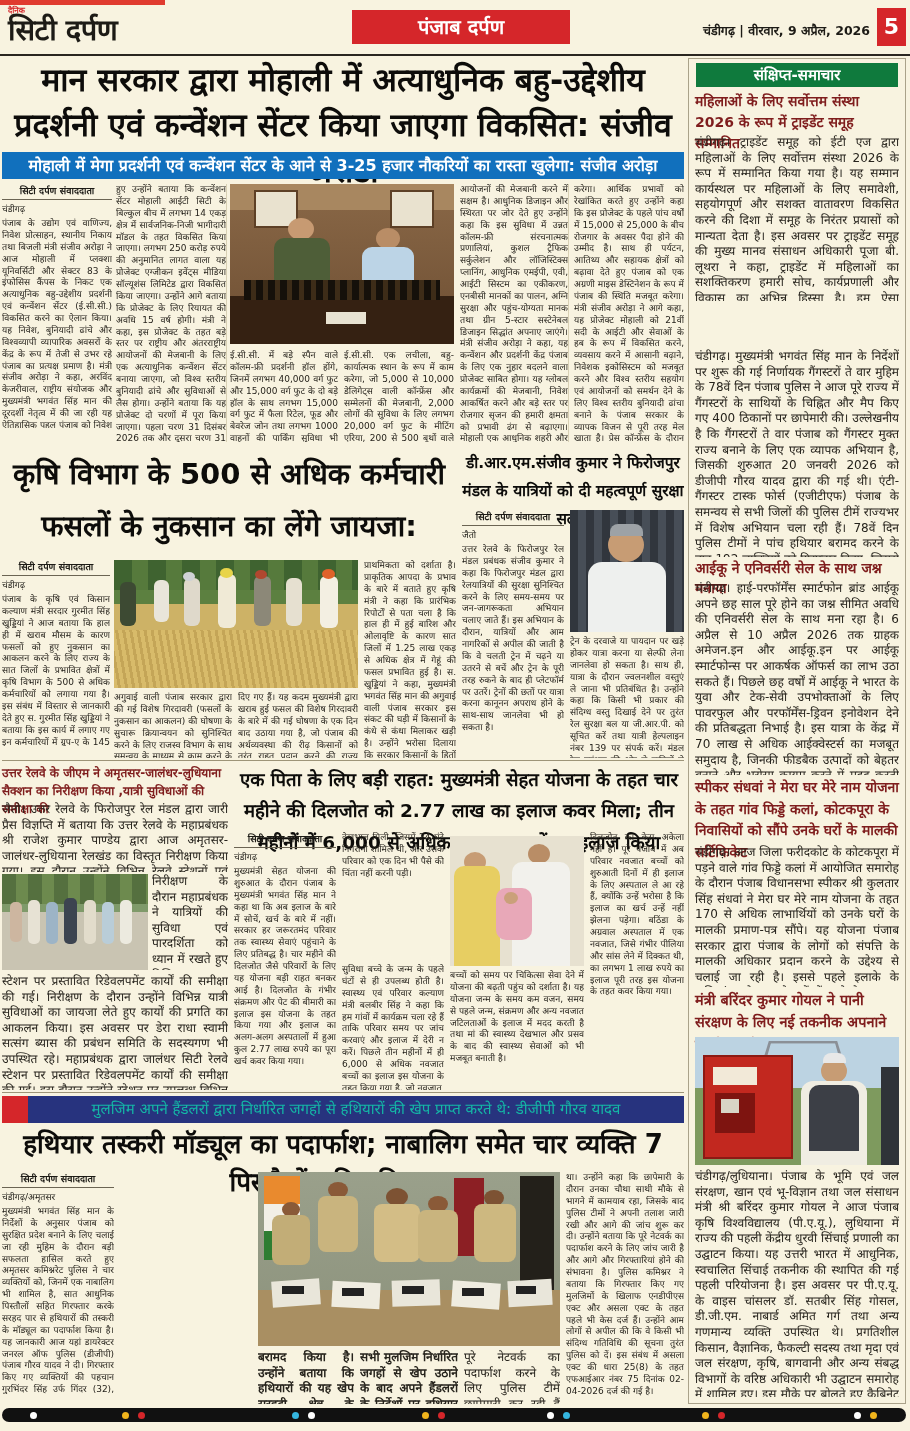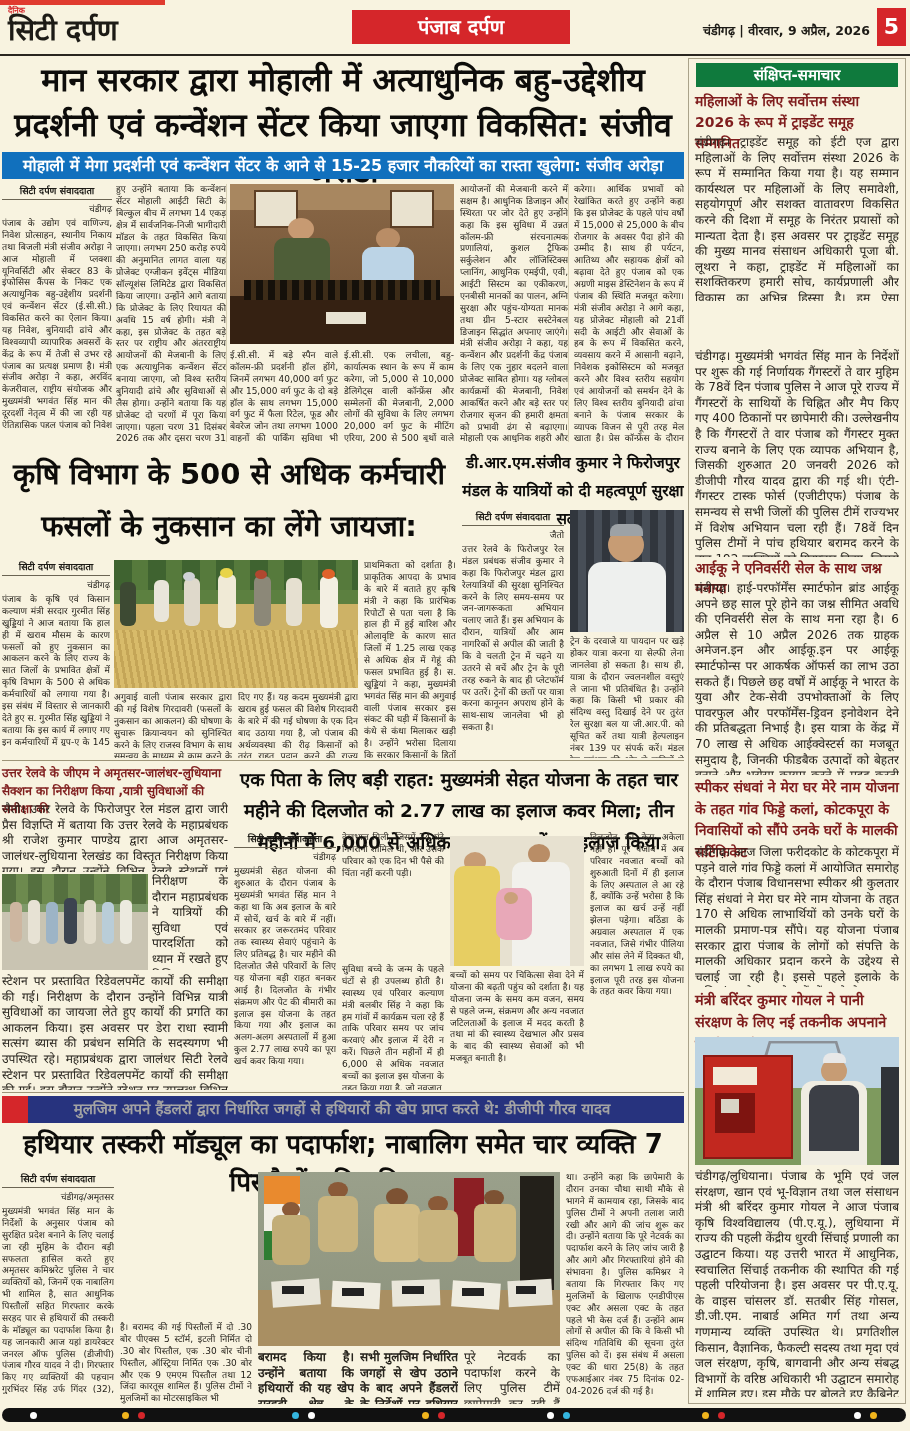--- a/index.html
+++ b/index.html
@@ -4,21 +4,21 @@
 <style>
   html,body{margin:0;padding:0;background:#d8d4c4;}
   #page{position:relative;width:910px;height:1431px;margin:0 auto;background:#f8f3e0;
         font-family:"DejaVu Sans","Liberation Sans",sans-serif;color:#1d1b16;overflow:hidden;}
   .abs{position:absolute;}
   .just{text-align:justify;}
   .bodytxt{font-size:9px;line-height:1.32;overflow:hidden;color:#26231c;}
   .tiny{font-size:12px;line-height:1.3;overflow:hidden;color:#26231c;}
   .headline{font-weight:900;text-align:center;color:#0d0c0a;}
   .byline{font-weight:bold;font-size:9.5px;text-align:center;border-bottom:1px solid #6b6453;padding-bottom:2px;}
-  .loc{font-size:9px;text-align:right;padding:2px 0 3px 0;}
+  .loc{font-size:9px;text-align:left;padding:2px 0 3px 0;}
   .rule{background:#9d9478;}
   .colrule{border-right:1px solid #d8d0b4;}
   .photo{overflow:hidden;border:1px solid #8c olive;}
   .photo,.photo div{overflow:hidden;}
   .dot{position:absolute;top:4px;width:7px;height:7px;border-radius:50%;}
   .head{color:#7f1d1d;font-weight:900;}
 </style>
 </head>
 <body>
 
@@ -29,21 +29,21 @@
   <div class="abs" style="left:8px;top:4px;width:200px;height:48px;">
     <div style="font-size:8px;color:#d5262a;font-weight:bold;">दैनिक</div>
     <div style="font-size:29px;font-weight:900;line-height:1.05;letter-spacing:-0.5px;">सिटी दर्पण</div>
   </div>
   <div class="abs" style="left:352px;top:10px;width:218px;height:34px;background:#d5262a;color:#fff;font-weight:900;font-size:20px;text-align:center;line-height:34px;">पंजाब दर्पण</div>
   <div class="abs" style="left:640px;top:22px;width:230px;height:20px;text-align:right;font-size:12.5px;font-weight:bold;">चंडीगढ़ | वीरवार, 9 अप्रैल, 2026</div>
   <div class="abs" style="left:877px;top:8px;width:29px;height:38px;background:#d5262a;color:#fff;font-weight:900;font-size:22px;text-align:center;line-height:38px;">5</div>
   <div class="abs rule" style="left:0;top:54px;width:910px;height:2px;background:#2a2620;"></div>
 
   <div class="abs headline" style="left:2px;top:58px;width:682px;height:92px;font-size:32px;line-height:1.42;">मान सरकार द्वारा मोहाली में अत्याधुनिक बहु-उद्देशीय प्रदर्शनी एवं कन्वेंशन सेंटर किया जाएगा विकसित: संजीव अरोड़ा</div>
-  <div class="abs" style="left:2px;top:152px;width:682px;height:27px;background:#1170bd;color:#fff;font-weight:bold;font-size:16px;text-align:center;line-height:27px;overflow:hidden;">मोहाली में मेगा प्रदर्शनी एवं कन्वेंशन सेंटर के आने से 15-25 हजार नौकरियों का रास्ता खुलेगा: संजीव अरोड़ा</div>
+  <div class="abs" style="left:2px;top:152px;width:682px;height:27px;background:#1170bd;color:#fff;font-weight:bold;font-size:16px;text-align:center;line-height:27px;overflow:hidden;">मोहाली में मेगा प्रदर्शनी एवं कन्वेंशन सेंटर के आने से 3-25 हजार नौकरियों का रास्ता खुलेगा: संजीव अरोड़ा</div>
 
   <div class="abs" style="left:2px;top:184px;width:110px;height:258px;">
     <div class="byline">सिटी दर्पण संवाददाता</div>
     <div class="loc">चंडीगढ़</div>
     <div class="bodytxt just" style="height:210px;">पंजाब के उद्योग एवं वाणिज्य, निवेश प्रोत्साहन, स्थानीय निकाय तथा बिजली मंत्री संजीव अरोड़ा ने आज मोहाली में प्लक्शा यूनिवर्सिटी और सेक्टर 83 के इंफोसिस कैंपस के निकट एक अत्याधुनिक बहु-उद्देशीय प्रदर्शनी एवं कन्वेंशन सेंटर (ई.सी.सी.) विकसित करने का ऐलान किया। यह निवेश, बुनियादी ढांचे और विश्वव्यापी व्यापारिक अवसरों के केंद्र के रूप में तेजी से उभर रहे पंजाब का प्रत्यक्ष प्रमाण है। मंत्री संजीव अरोड़ा ने कहा, अरविंद केजरीवाल, राष्ट्रीय संयोजक और मुख्यमंत्री भगवंत सिंह मान की दूरदर्शी नेतृत्व में की जा रही यह ऐतिहासिक पहल पंजाब को निवेश और अंतरराष्ट्रीय आयोजनों के लिए पसंदीदा स्थान बनाने के प्रति पंजाब सरकार की प्रतिबद्धता को दर्शाती है। प्रोजेक्ट की अधिक जानकारी देते</div>
   </div>
   <div class="abs bodytxt just colrule" style="left:116px;top:184px;width:110px;height:258px;">हुए उन्होंने बताया कि कन्वेंशन सेंटर मोहाली आईटी सिटी के बिल्कुल बीच में लगभग 14 एकड़ क्षेत्र में सार्वजनिक-निजी भागीदारी मॉडल के तहत विकसित किया जाएगा। लगभग 250 करोड़ रुपये की अनुमानित लागत वाला यह प्रोजेक्ट एग्जीकन इवेंट्स मीडिया सॉल्यूशंस लिमिटेड द्वारा विकसित किया जाएगा। उन्होंने आगे बताया कि प्रोजेक्ट के लिए रियायत की अवधि 15 वर्ष होगी। मंत्री ने कहा, इस प्रोजेक्ट के तहत बड़े स्तर पर राष्ट्रीय और अंतरराष्ट्रीय आयोजनों की मेजबानी के लिए एक अत्याधुनिक कन्वेंशन सेंटर बनाया जाएगा, जो विश्व स्तरीय बुनियादी ढांचे और सुविधाओं से लैस होगा। उन्होंने बताया कि यह प्रोजेक्ट दो चरणों में पूरा किया जाएगा। पहला चरण 31 दिसंबर 2026 तक और दूसरा चरण 31 दिसंबर 2027 तक पूरा करने का लक्ष्य है। बुनियादी ढांचे के बारे में जानकारी देते हुए मंत्री ने कहा कि</div>
 
   <div class="abs photo" style="left:230px;top:184px;width:224px;height:160px;background:linear-gradient(#8a6847,#6e4f33);">
     <div class="abs" style="left:0;top:0;width:224px;height:26px;background:#a88760;"></div>
@@ -137,31 +137,30 @@
     <div class="abs" style="left:46px;top:52px;width:36px;height:52px;border-radius:10px;background:#e8a8b8;"></div>
     <div class="abs" style="left:54px;top:56px;width:14px;height:12px;border-radius:50%;background:#caa07a;"></div>
   </div>
   <div class="abs bodytxt just" style="left:450px;top:970px;width:134px;height:120px;">बच्चों को समय पर चिकित्सा सेवा देने में योजना की बढ़ती पहुंच को दर्शाता है। यह योजना जन्म के समय कम वजन, समय से पहले जन्म, संक्रमण और अन्य नवजात जटिलताओं के इलाज में मदद करती है तथा मां की स्वास्थ्य देखभाल और प्रसव के बाद की स्वास्थ्य सेवाओं को भी मजबूत बनाती है।</div>
   <div class="abs bodytxt just" style="left:590px;top:832px;width:94px;height:258px;">दिलजोत का केस अकेला नहीं है। पूरे पंजाब में अब परिवार नवजात बच्चों को शुरुआती दिनों में ही इलाज के लिए अस्पताल ले आ रहे हैं, क्योंकि उन्हें भरोसा है कि इलाज का खर्च उन्हें नहीं झेलना पड़ेगा। बठिंडा के अग्रवाल अस्पताल में एक नवजात, जिसे गंभीर पीलिया और सांस लेने में दिक्कत थी, का लगभग 1 लाख रुपये का इलाज पूरी तरह इस योजना के तहत कवर किया गया।</div>
 
   <div class="abs rule" style="left:2px;top:1092px;width:682px;height:1px;"></div>
 
   <div class="abs" style="left:2px;top:1096px;width:682px;height:27px;background:#27337e;">
     <div class="abs" style="left:0;top:0;width:26px;height:27px;background:#d5262a;"></div>
-    <div class="abs" style="left:16px;top:0;width:648px;height:27px;color:#a3a3a3;font-weight:bold;font-size:15px;text-align:center;line-height:27px;overflow:hidden;">मुलजिम अपने हैंडलरों द्वारा निर्धारित जगहों से हथियारों की खेप प्राप्त करते थे: डीजीपी गौरव यादव</div>
+    <div class="abs" style="left:30px;top:0;width:648px;height:27px;color:#14b8a6;font-weight:normal;font-size:15px;text-align:center;line-height:27px;overflow:hidden;">मुलजिम अपने हैंडलरों द्वारा निर्धारित जगहों से हथियारों की खेप प्राप्त करते थे: डीजीपी गौरव यादव</div>
   </div>
   <div class="abs headline" style="left:2px;top:1126px;width:682px;height:40px;font-size:26px;line-height:1.45;">हथियार तस्करी मॉड्यूल का पदार्फाश; नाबालिग समेत चार व्यक्ति 7 पिस्तौलों सहित गिरफ्तार</div>
 
   <div class="abs" style="left:2px;top:1172px;width:112px;height:232px;">
     <div class="byline">सिटी दर्पण संवाददाता</div>
     <div class="loc">चंडीगढ़/अमृतसर</div>
     <div class="bodytxt just" style="height:188px;">मुख्यमंत्री भगवंत सिंह मान के निर्देशों के अनुसार पंजाब को सुरक्षित प्रदेश बनाने के लिए चलाई जा रही मुहिम के दौरान बड़ी सफलता हासिल करते हुए अमृतसर कमिश्नरेट पुलिस ने चार व्यक्तियों को, जिनमें एक नाबालिग भी शामिल है, सात आधुनिक पिस्तौलों सहित गिरफ्तार करके सरहद पार से हथियारों की तस्करी के मॉड्यूल का पदार्फाश किया है। यह जानकारी आज यहां डायरेक्टर जनरल ऑफ पुलिस (डीजीपी) पंजाब गौरव यादव ने दी। गिरफ्तार किए गए व्यक्तियों की पहचान गुरभिंदर सिंह उर्फ गिंदर (32), जॉबनबीर सिंह उर्फ जॉबन (23), दोनों निवासी गांव सधेवाल, अमृतसर; गांव भूसे, तरन तारन के निवासी लवप्रीत सिंह उर्फ लव; और एक 16 वर्षीय नाबालिग के रूप में हुई</div>
   </div>
 
-  <div class="abs bodytxt just" style="left:120px;top:1322px;width:132px;height:82px;">है। बरामद की गई पिस्तौलों में दो .30 बोर पीएक्स 5 स्टॉर्म, इटली निर्मित दो .30 बोर पिस्तौल, एक .30 बोर चीनी पिस्तौल, ऑस्ट्रिया निर्मित एक .30 बोर और एक 9 एमएम पिस्तौल तथा 12 जिंदा कारतूस शामिल हैं। पुलिस टीमों ने मुलजिमों का मोटरसाइकिल भी</div>
 
   <div class="abs photo" style="left:258px;top:1172px;width:302px;height:174px;background:linear-gradient(#9aa08b,#8c927c);">
     <div class="abs" style="left:6px;top:4px;width:36px;height:84px;background:linear-gradient(#e98a2e 0 33%,#f2efe6 33% 66%,#2e7d32 66%);"></div>
     <div class="abs" style="left:196px;top:6px;width:30px;height:78px;background:#8c1f24;"></div>
     <div class="abs" style="left:262px;top:4px;width:34px;height:140px;background:#23201a;"></div>
     <div class="abs" style="left:70px;top:10px;width:20px;height:16px;border-radius:50%;background:#8a5a38;"></div>
     <div class="abs" style="left:60px;top:24px;width:40px;height:56px;border-radius:8px;background:#c9b47e;"></div>
     <div class="abs" style="left:128px;top:16px;width:22px;height:18px;border-radius:50%;background:#7d5233;"></div>
     <div class="abs" style="left:116px;top:32px;width:46px;height:58px;border-radius:8px;background:#d3bd86;"></div>
     <div class="abs" style="left:170px;top:24px;width:20px;height:16px;border-radius:50%;background:#8a5a38;"></div>

